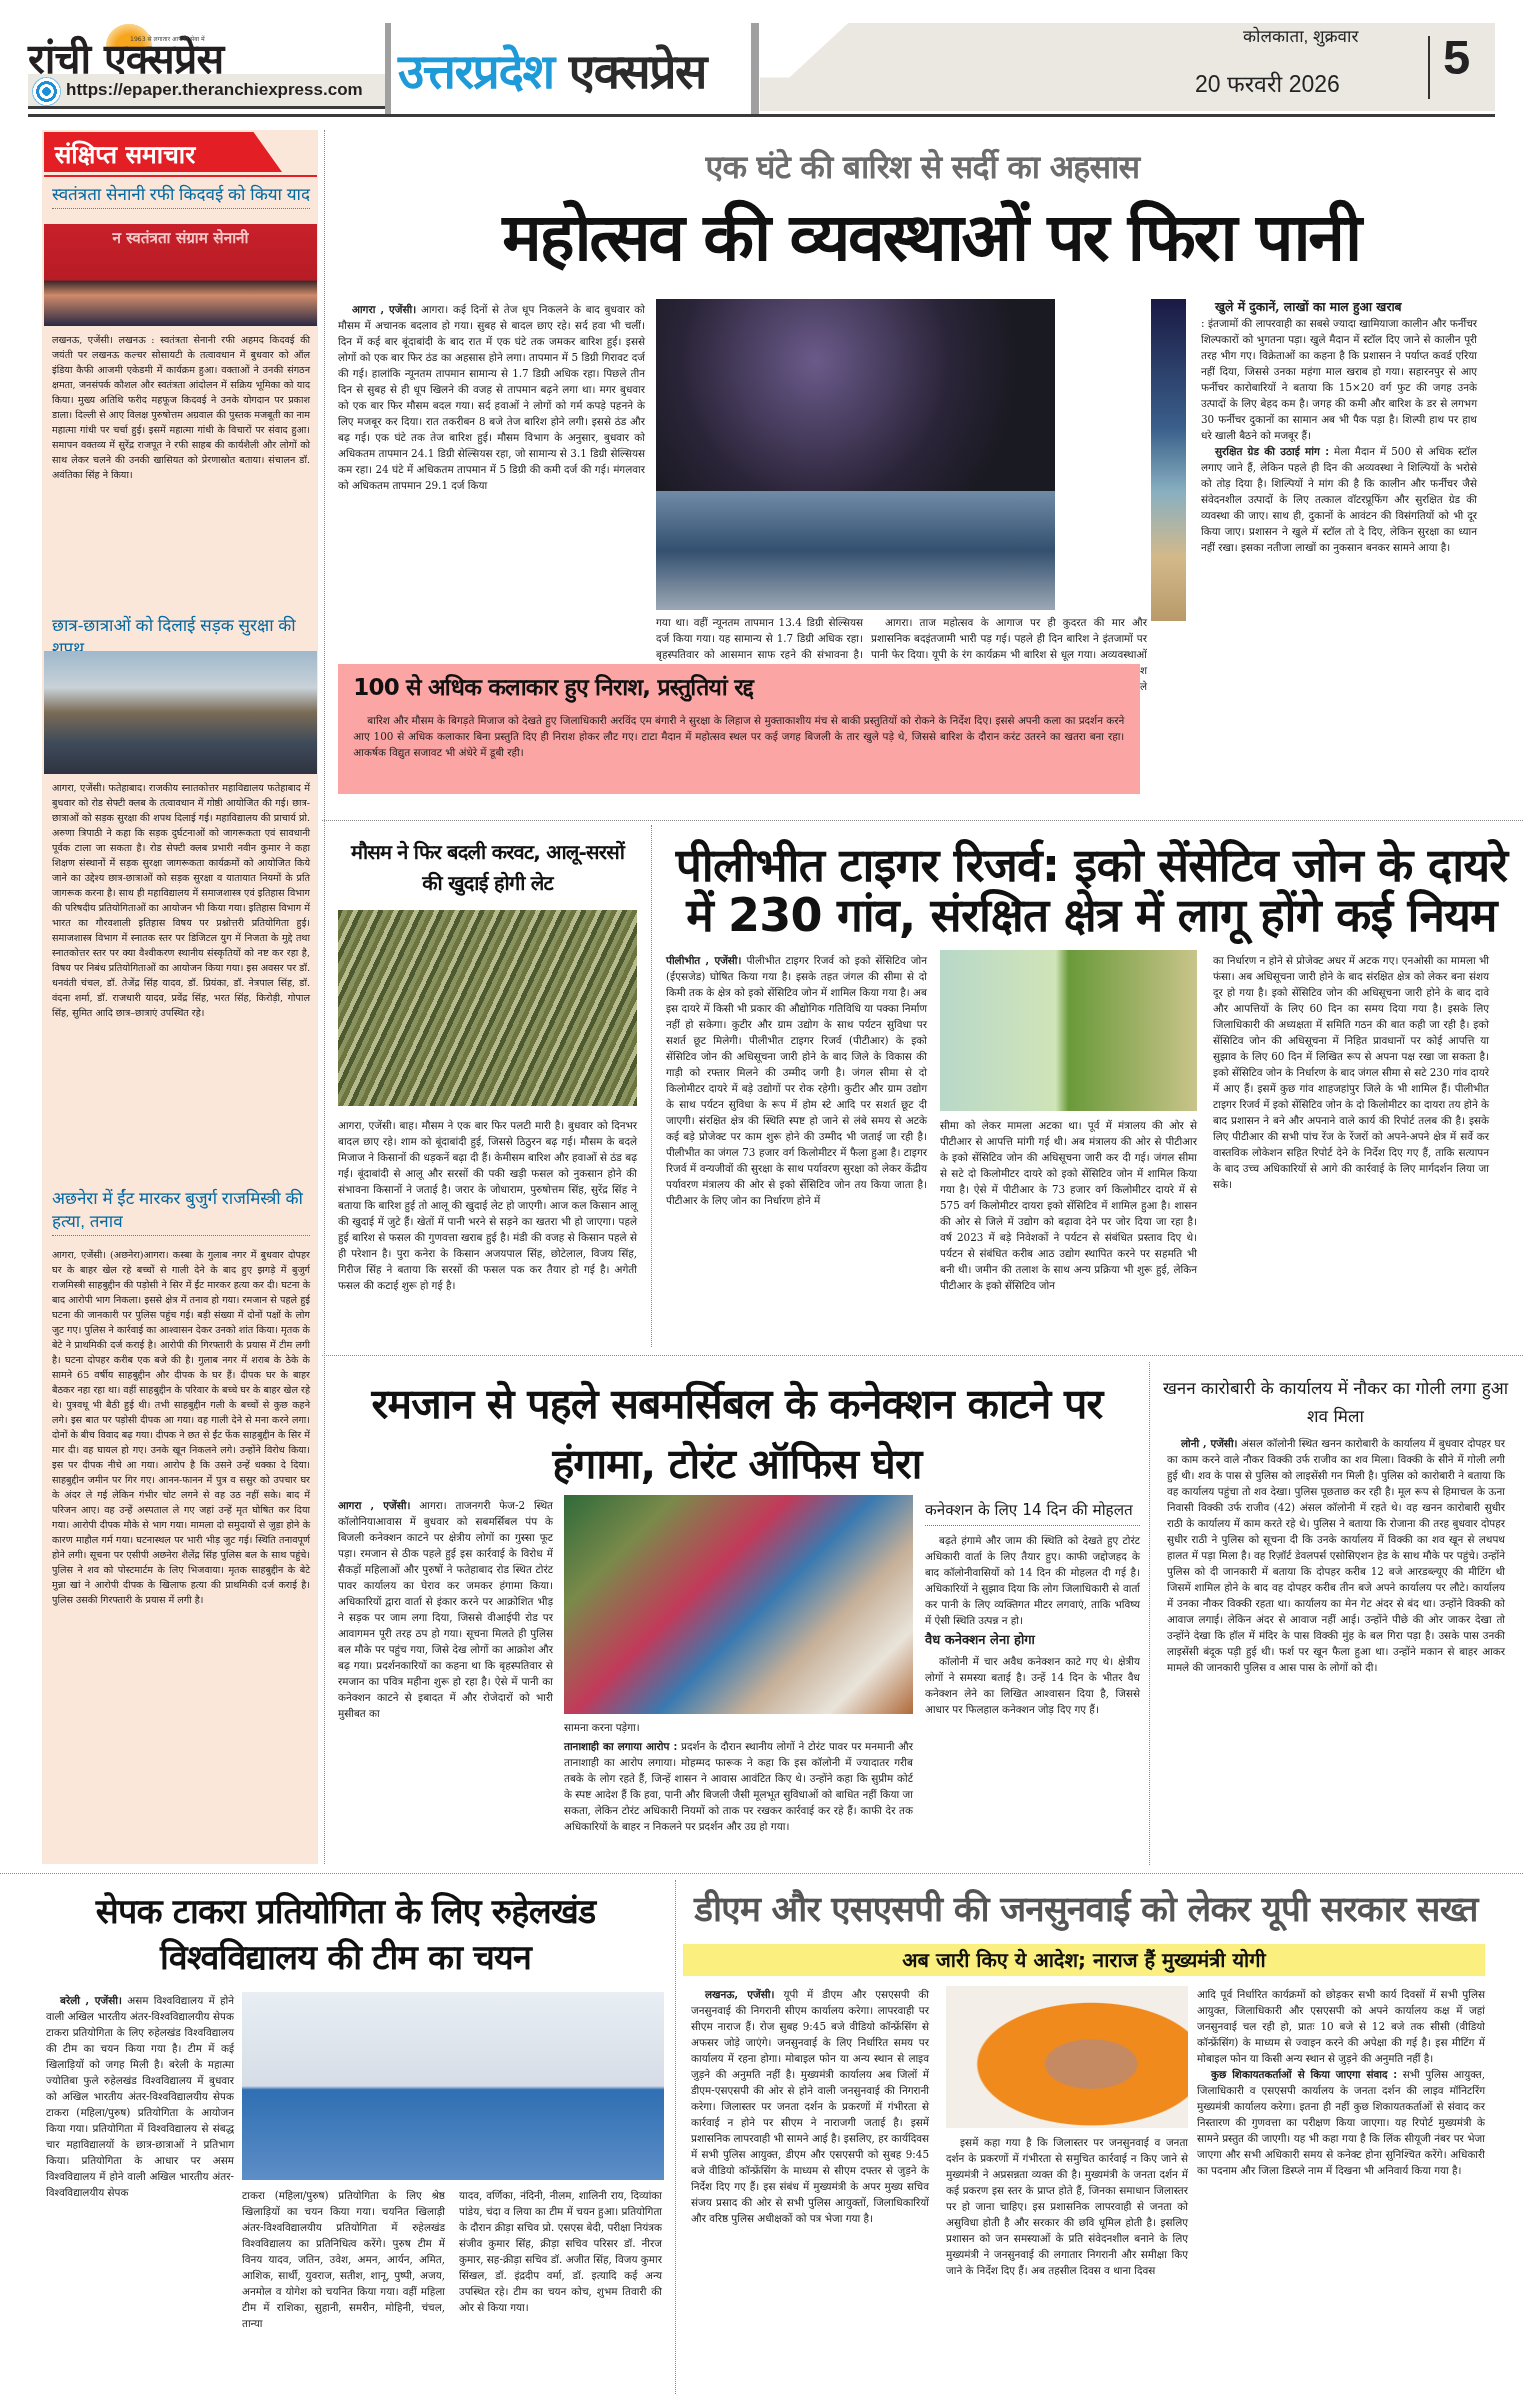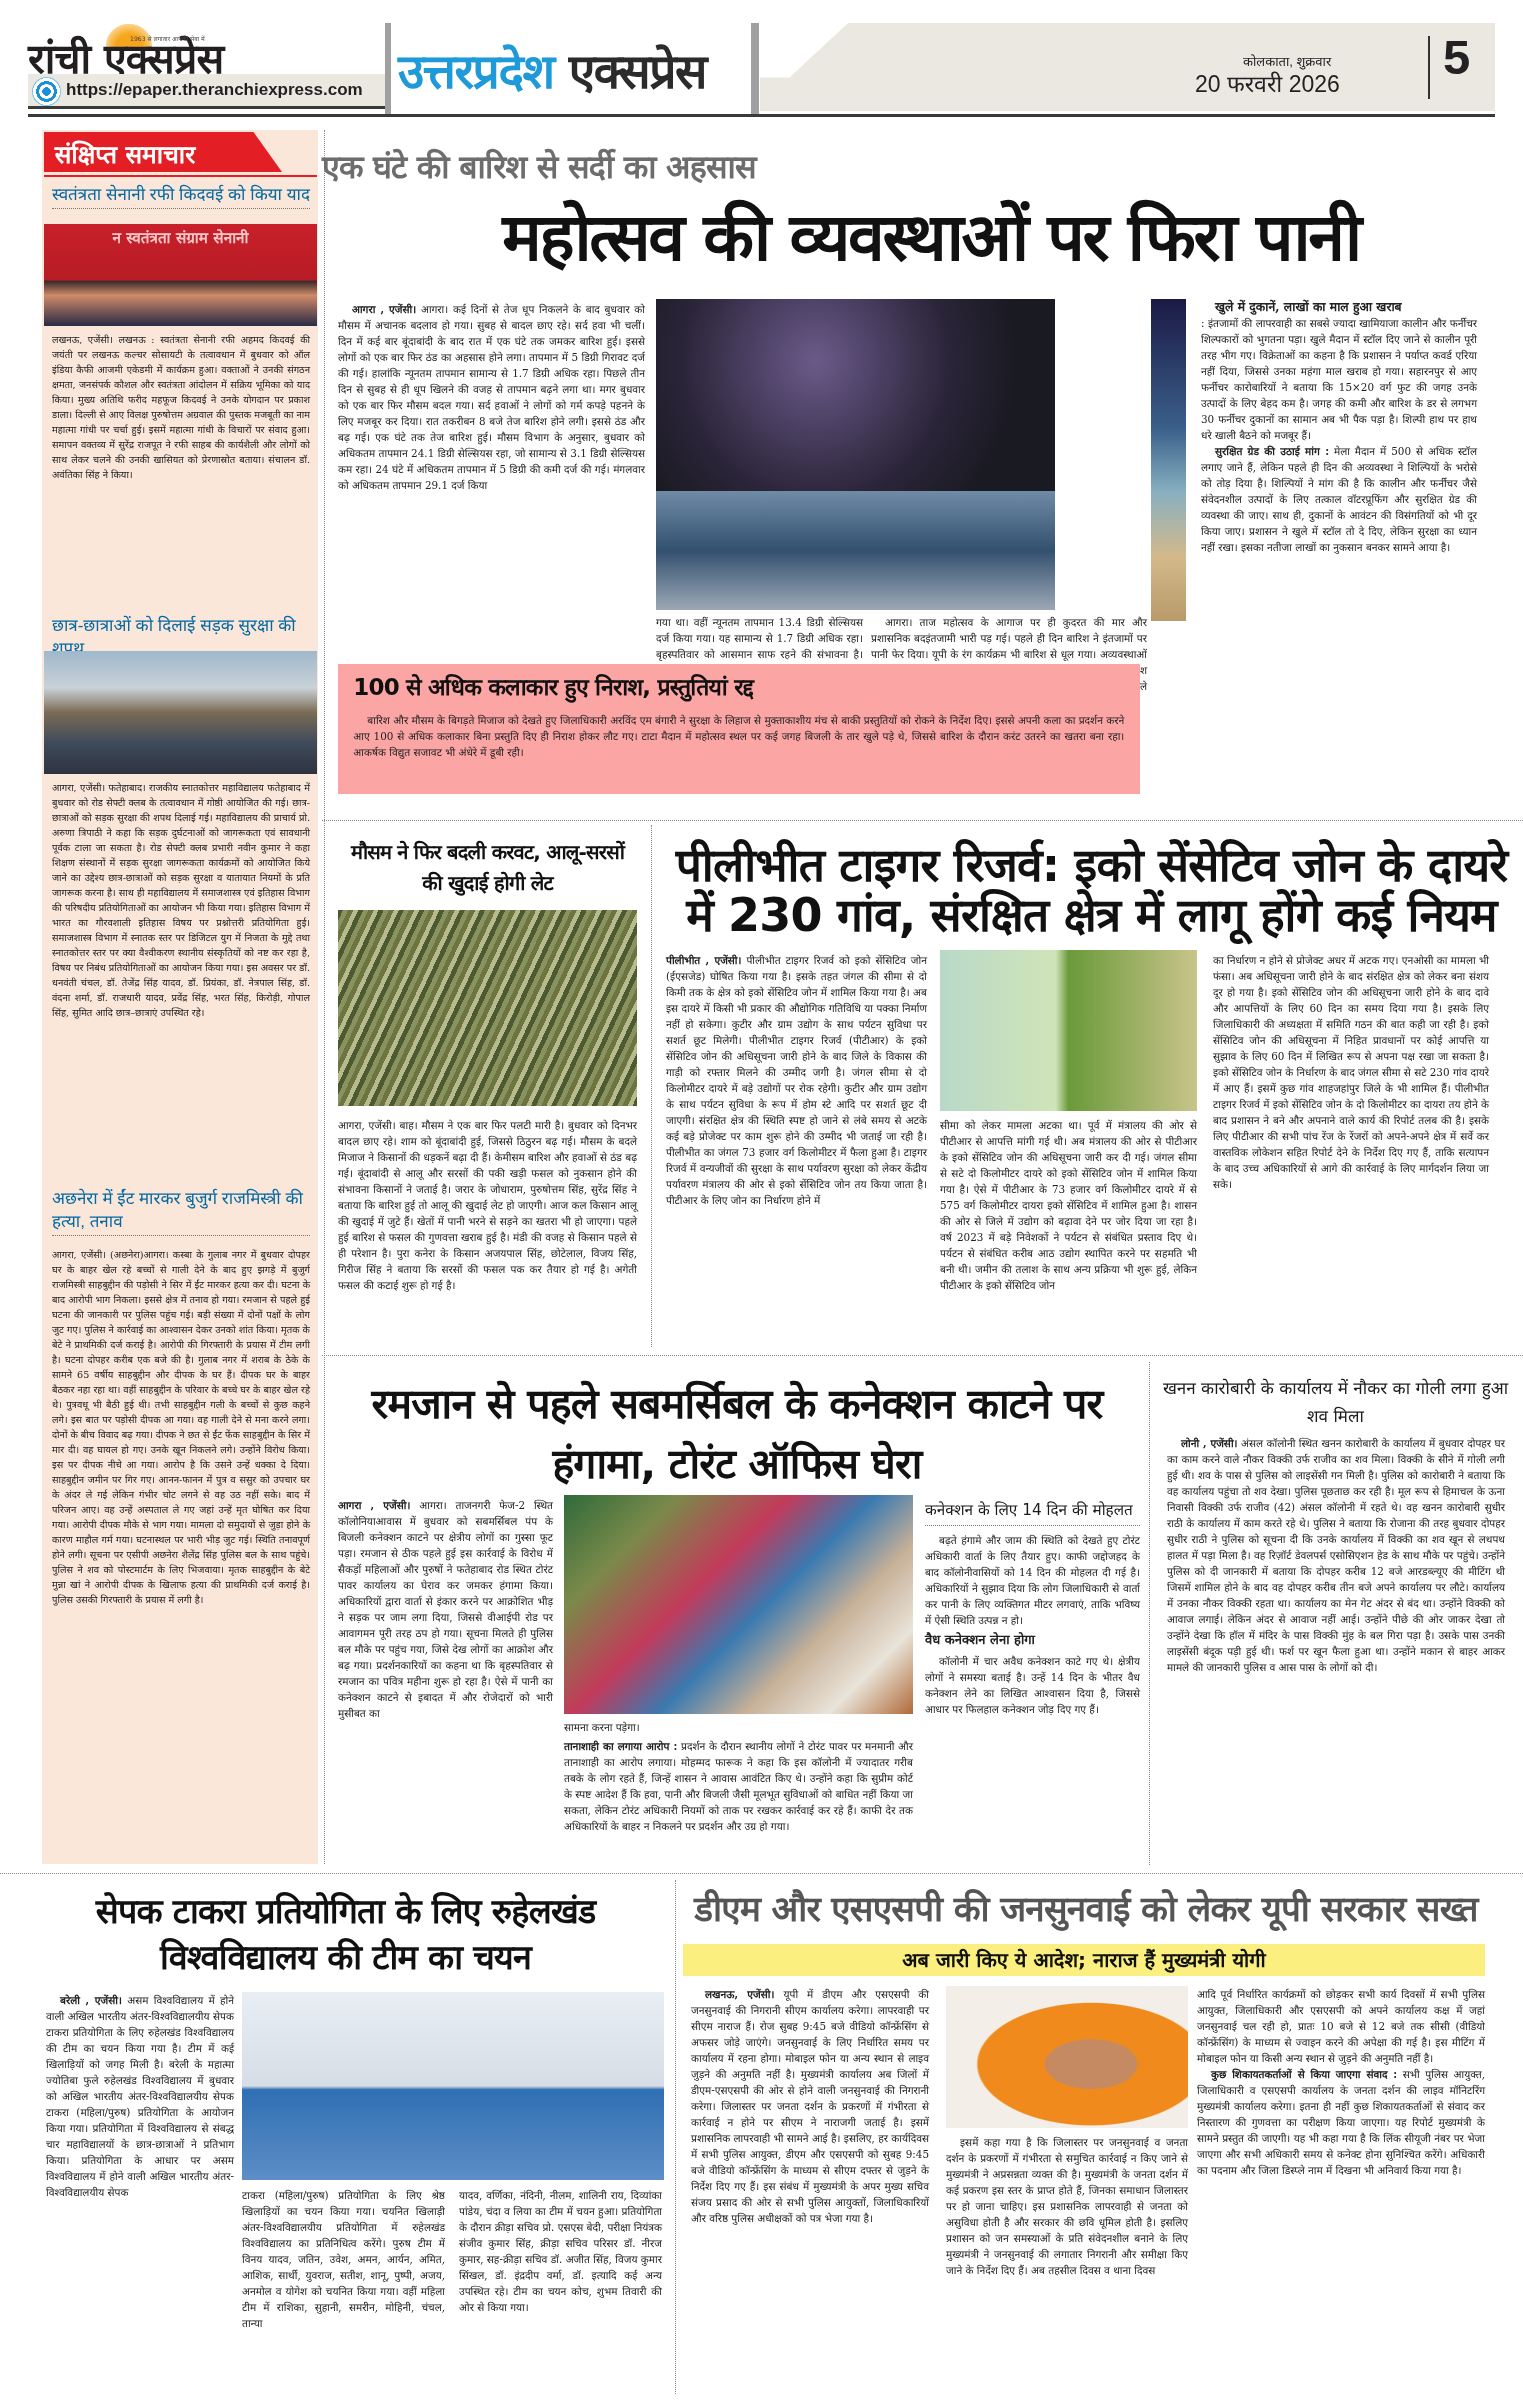--- a/index.html
+++ b/index.html
@@ -19,38 +19,38 @@
   .url-icon { left: 32px; top: 77px; width: 29px; height: 29px; border-radius: 50%; background: radial-gradient(circle, #1c8fd6 0 20%, #fff 21% 35%, #1c8fd6 36% 50%, #fff 51% 65%, #7cc1ea 66% 80%, #fff 81%); }
   .url-text { left: 66px; top: 80px; font-family: "Liberation Sans", sans-serif; font-weight: bold; font-size: 17px; color: #231f20; }
 
   .bracket-l { left: 385px; top: 23px; width: 9.2px; height: 92px; background: #a0a0a0; border-right: 3.1px solid #fff; }
   .bracket-r { left: 748px; top: 23px; width: 10.7px; height: 92px; background: #a0a0a0; border-left: 3.1px solid #fff; }
   .section-title { left: 398px; top: 37px; font-family: "DejaVu Sans", sans-serif; font-weight: bold; font-size: 48px; letter-spacing: -1.5px; }
   .section-title .blue { color: #1e9ad8; }
   .section-title .black { color: #2b2b2b; }
   .header-rule { left: 28px; top: 114px; width: 1467px; height: 3.1px; background: #3a3a3a; }
   .date-box { left: 760px; top: 23px; width: 735px; height: 88px; background: #ebe8e1; clip-path: polygon(12% 0, 100% 0, 100% 100%, 0 100%, 0 62%, 4% 62%); }
-  .date-city { left: 1243px; top: 52px; font-family: "Liberation Sans", sans-serif; font-size: 13px; color: #222; }
+  .date-city { left: 1243px; top: 24px; font-family: "Liberation Sans", sans-serif; font-size: 17px; color: #222; }
   .date-full { left: 1195px; top: 67px; font-family: "Liberation Sans", sans-serif; font-size: 23px; color: #222; }
   .date-sep { left: 1428px; top: 36px; width: 1.5px; height: 63px; background: #333; }
   .page-num { left: 1443px; top: 29px; font-family: "Liberation Sans", sans-serif; font-weight: bold; font-size: 49px; color: #222; }
 
   
   .left-col { left: 42px; top: 130px; width: 276px; height: 1734px; background: #fbe6da; }
   .brief-banner { left: 44px; top: 132px; width: 238px; height: 40px; background: #e31e24; clip-path: polygon(0 0, 88% 0, 100% 100%, 0 100%); }
   .brief-banner span { position: absolute; left: 10.7px; top: 4.6px; font-weight: bold; font-size: 24.6px; color: #fff; }
   .brief-rule { left: 44px; top: 175px; width: 273px; height: 2.3px; background: #e31e24; }
   .brief-h { font-family: "Liberation Sans", sans-serif; font-size: 17px; line-height: 23px; color: #0369a1; border-bottom: 1.5px dotted #777; padding-bottom: 2.3px; }
   .photo { background: #888; overflow: hidden; }
   .lcol-text p.body { font-size: 9.6px; line-height: 15px; }
 
   .vrule { width: 0; border-left: 1.5px dotted #888; }
 
   
-  .kicker { left: 322px; top: 144px; width: 1201px; text-align: left; font-weight: bold; font-size: 32px; color: #6d6d6d; letter-spacing: -0.8px; }
+  .kicker { left: 322px; top: 144px; width: 1201px; text-align: center; font-weight: bold; font-size: 32px; color: #6d6d6d; letter-spacing: -0.8px; }
   .headline-main { left: 338px; top: 196px; width: 1186px; text-align: center; font-weight: 900; font-size: 66px; color: #111; letter-spacing: -2.3px; line-height: 84px; }
   .box-grey { background: #fca5a5; }
   .h-dark { font-weight: bold; color: #111; letter-spacing: -0.8px; }
 
   .yellow-bar { left: 683px; top: 1944px; width: 802px; height: 32px; background: #fbf07f; text-align: center; font-weight: bold; font-size: 20px; line-height: 32px; color: #111; }
 </style>
 </head>
 <body>
 
 <div class="abs sun"></div>

